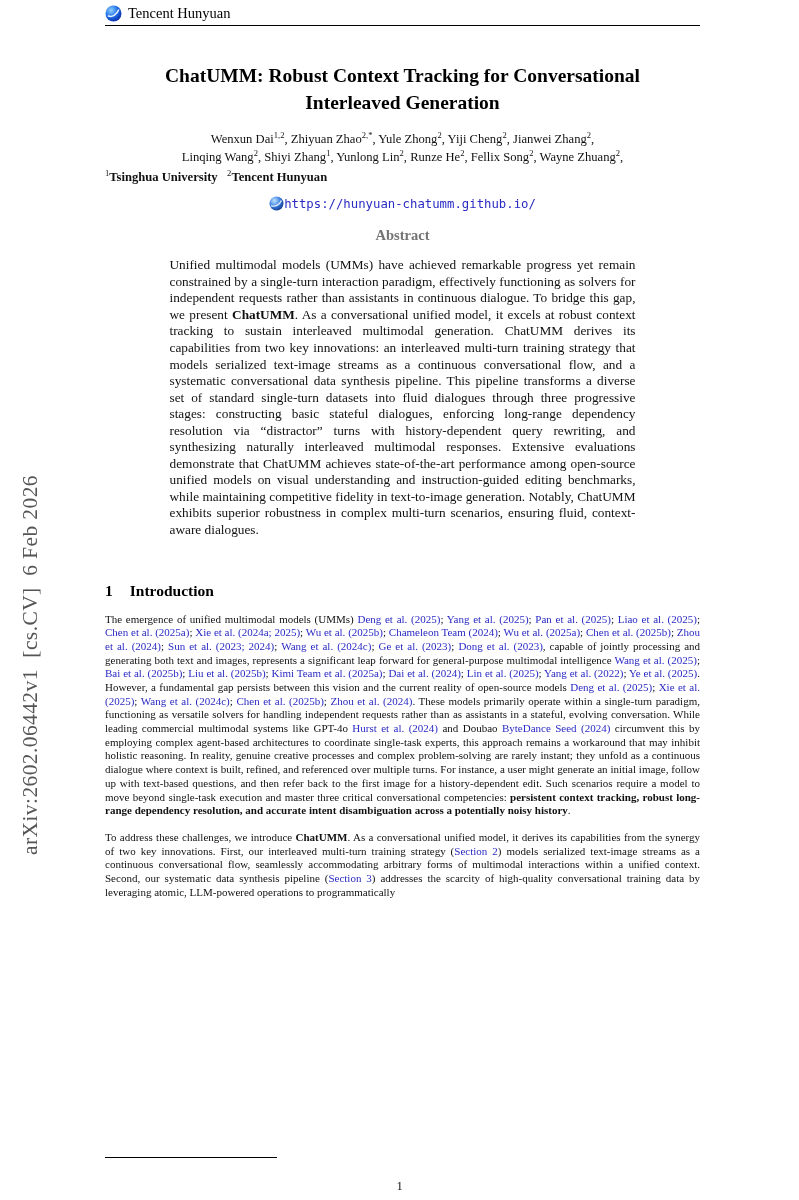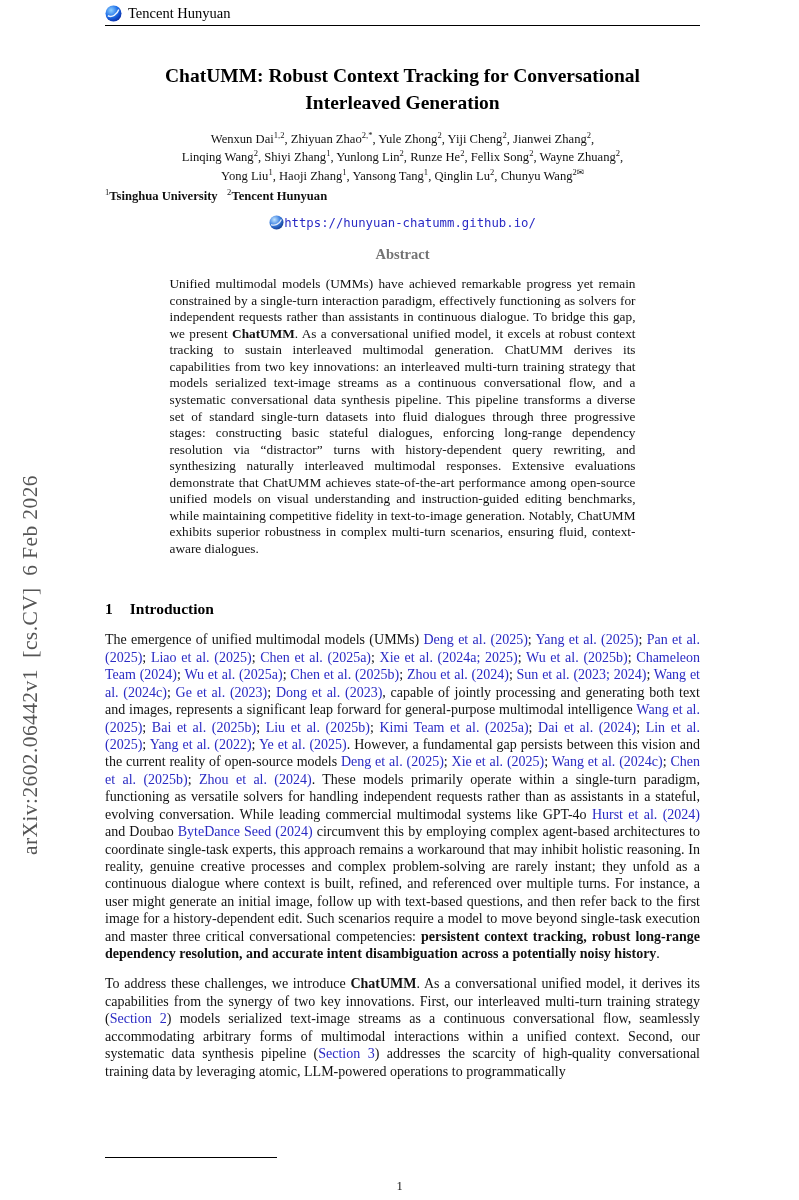--- a/index.html
+++ b/index.html
@@ -34,21 +34,21 @@
   
   .abstract-heading { margin-top:16px; text-align:center; font-weight:bold; font-size:14.5px; color:#737373; }
   .abstract-body {
     width:466px; margin:13px auto 0 auto;
     text-align:justify; font-size:13.3px; line-height:1.245; color:#111;
   }
 
   
   .section-heading { margin-top:43px; font-weight:bold; font-size:15.5px; color:#000; }
   .section-number { margin-right:17px; }
-  .body-paragraph { margin-top:13px; text-align:justify; font-size:14px; line-height:1.245; color:#111; }
+  .body-paragraph { margin-top:13px; text-align:justify; font-size:11px; line-height:1.245; color:#111; }
 
   
   .seg-text {}
   .seg-bold { font-weight:bold; }
   .seg-cite { color:var(--cite); }
   sup.seg-sup { font-size:68%; line-height:0; }
 
   
   .footnote-rule { position:absolute; left:105px; top:1157px; width:172px; border-top:1px solid #000; }
   .footnote { position:absolute; left:105px; top:1162px; width:595px; font-size:11px; color:#111; }
@@ -84,21 +84,20 @@
     </div>
 
     <div class="paper-title">
       <div>ChatUMM: Robust Context Tracking for Conversational</div>
       <div>Interleaved Generation</div>
     </div>
 
     <div class="authors">
       <div><span class="seg-text">Wenxun Dai</span><sup class="seg-sup">1,2</sup><span class="seg-text">, Zhiyuan Zhao</span><sup class="seg-sup">2,*</sup><span class="seg-text">, Yule Zhong</span><sup class="seg-sup">2</sup><span class="seg-text">, Yiji Cheng</span><sup class="seg-sup">2</sup><span class="seg-text">, Jianwei Zhang</span><sup class="seg-sup">2</sup><span class="seg-text">,</span></div>
       <div><span class="seg-text">Linqing Wang</span><sup class="seg-sup">2</sup><span class="seg-text">, Shiyi Zhang</span><sup class="seg-sup">1</sup><span class="seg-text">, Yunlong Lin</span><sup class="seg-sup">2</sup><span class="seg-text">, Runze He</span><sup class="seg-sup">2</sup><span class="seg-text">, Fellix Song</span><sup class="seg-sup">2</sup><span class="seg-text">, Wayne Zhuang</span><sup class="seg-sup">2</sup><span class="seg-text">,</span></div>
-      <div><span class="seg-text">Yong Liu</span><sup class="seg-sup">1</sup><span class="seg-text">, Haoji Zhang</span><sup class="seg-sup">1</sup><span class="seg-text">, Yansong Tang</span><sup class="seg-sup">1</sup><span class="seg-text">, Qinglin Lu</span><sup class="seg-sup">2</sup><span class="seg-text">, Chunyu Wang</span><sup class="seg-sup">2✉</sup></div>
     </div>
     <div class="affiliations"><sup class="seg-sup">1</sup><span class="seg-bold">Tsinghua University</span><span class="seg-text">&nbsp;&nbsp;&nbsp;</span><sup class="seg-sup">2</sup><span class="seg-bold">Tencent Hunyuan</span></div>
 
     <div class="link-row">
       <span style="display:inline-flex;">
         <svg width="15" height="15" viewBox="0 0 15 15" aria-hidden="true">
           <defs>
             <radialGradient id="g2" cx="35%" cy="30%" r="75%">
               <stop offset="0%" stop-color="#bfe3ff"></stop>
               <stop offset="55%" stop-color="#3c7fe0"></stop>

